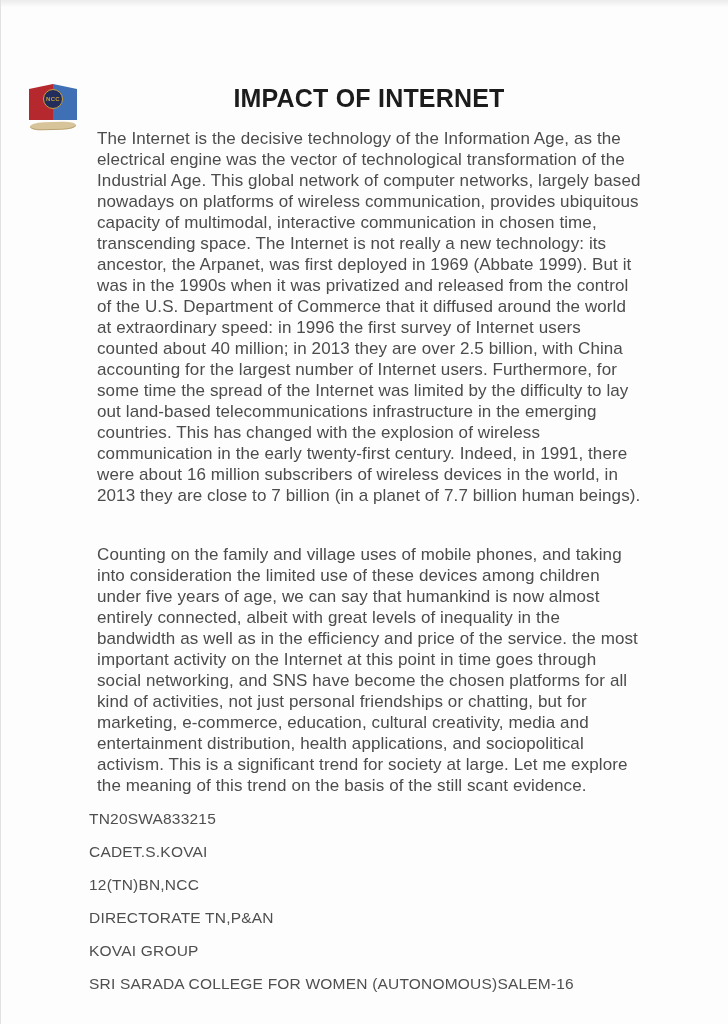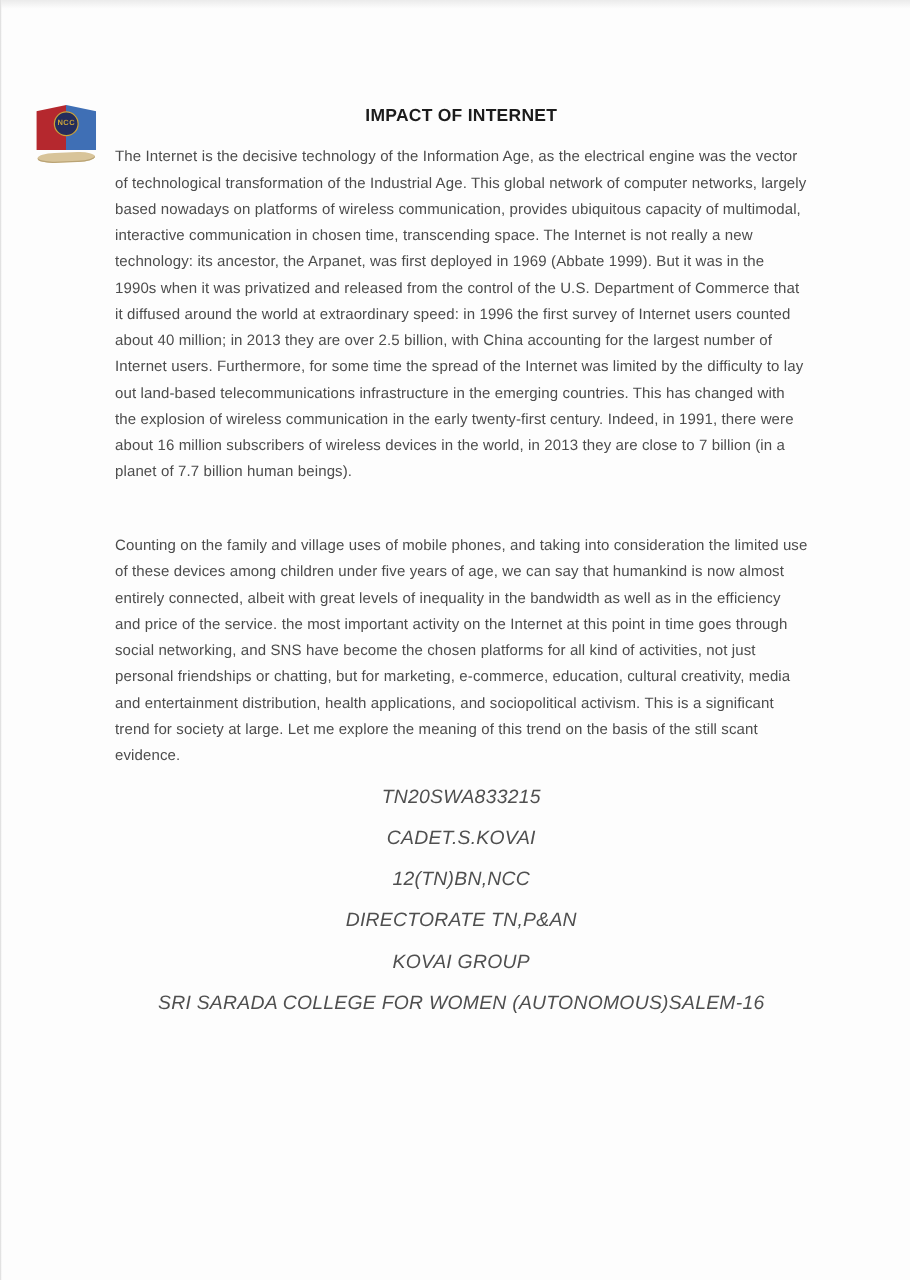--- a/index.html
+++ b/index.html
@@ -67,42 +67,40 @@
   
   .content {
     position: absolute;
     left: 88px;
     top: 84px;
     width: 560px;
   }
   .doc-title {
     margin: 0 0 15px 0;
     text-align: center;
-    font-size: 14px;
+    font-size: 25px;
     font-weight: bold;
     letter-spacing: 0.2px;
     color: #1c1c1c;
   }
   .body-paragraph {
-    margin: 3px;
-    font-size: 12px;
+    margin: 8px;
+    font-size: 17px;
     line-height: 21px;
     color: #4c4c4c;
     letter-spacing: 0.1px;
   }
   .body-paragraph + .body-paragraph {
     margin-top: 38px;
   }
   .signature-block {
     margin-top: 10px;
-    font-style: italic;
     font-size: 15.5px;
     color: #4f4f4f;
     letter-spacing: 0.2px;
-    text-align: center;
   }
   .signature-line {
     line-height: 21px;
     margin-top: 12px;
   }
 </style>
 </head>
 <body>
 
 <div class="page">

